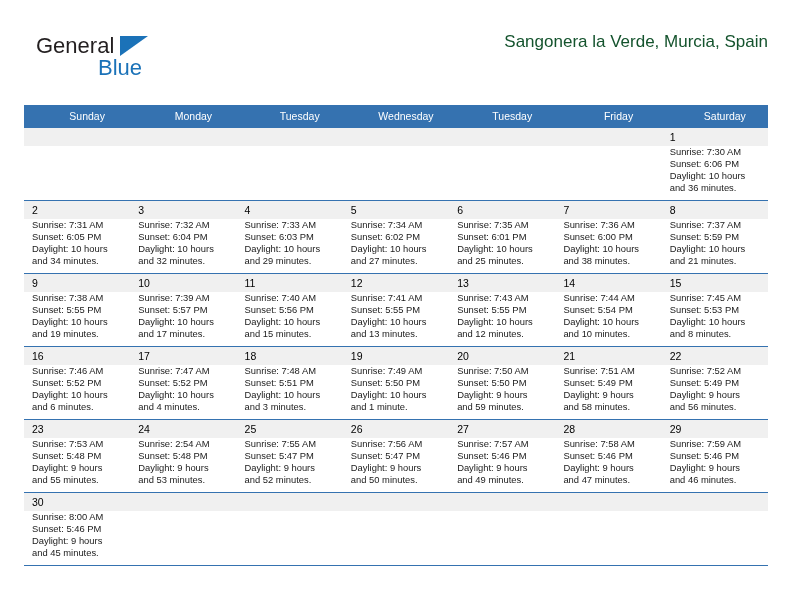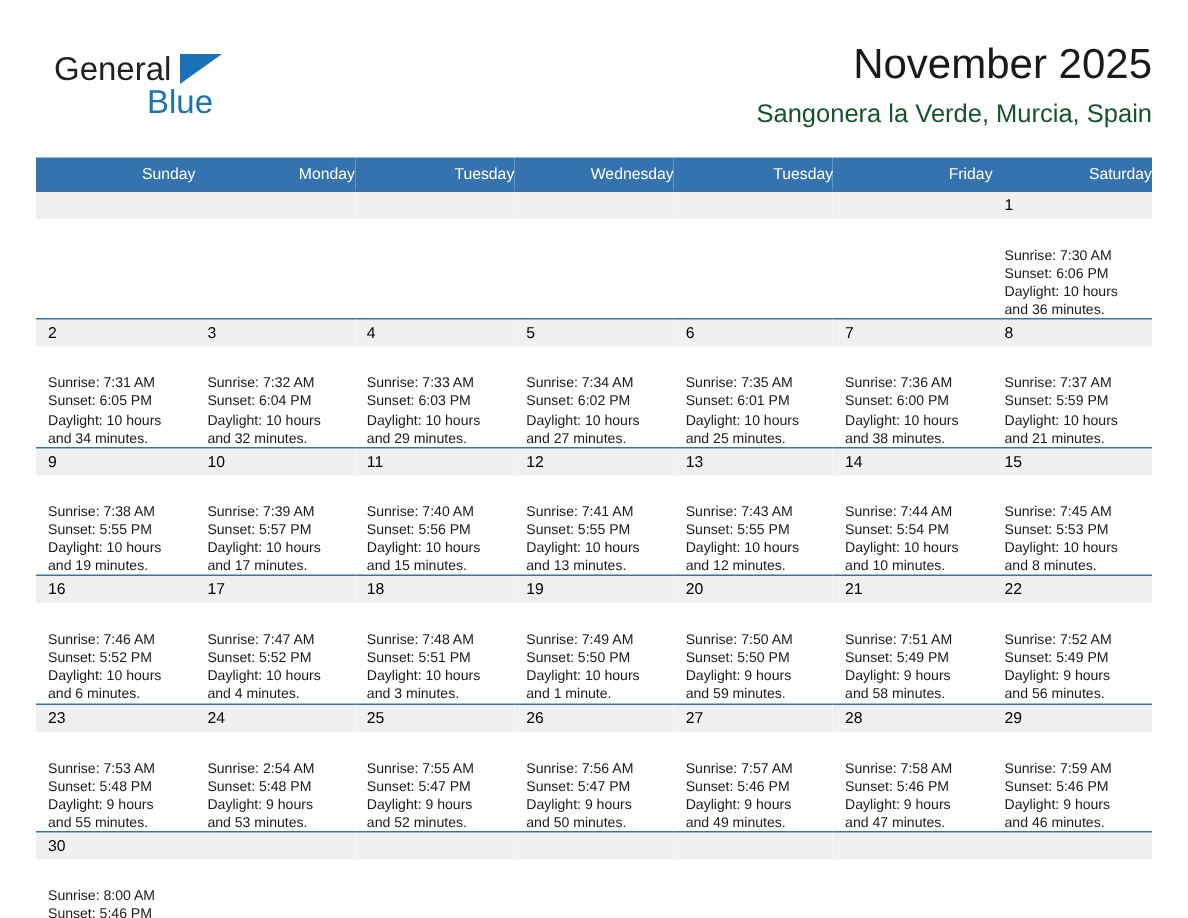--- a/index.html
+++ b/index.html
@@ -95,21 +95,21 @@
     top: 105px;
     width: 744px;
     border-collapse: collapse;
     table-layout: fixed;
   }
   .calendar th {
     background: #3572b0;
     color: #ffffff;
     font-size: 10.5px;
     font-weight: normal;
-    text-align: right;
+    text-align: center;
     padding: 5px 0 5px 20px;
     height: 11px;
     border: none;
   }
   .calendar td {
     vertical-align: top;
     padding: 0;
     border-top: 1px solid #3572b0;
     border-bottom: 1px solid #3572b0;
     height: 72px;
@@ -123,21 +123,21 @@
     font-size: 10.5px;
     line-height: 14px;
     padding: 2px 0 2px 8px;
     color: #000000;
     height: 14px;
   }
   .daynum.empty {
     color: transparent;
   }
   .details {
-    padding: 18px 6px 0 8px;
+    padding: 0 6px 0 8px;
     font-size: 9.4px;
     line-height: 12.1px;
     color: #1a1a1a;
   }
   .details div {
     white-space: nowrap;
   }
 </style>
 </head>
 <body>
@@ -146,21 +146,20 @@
 
   <div class="top">
 
     <div class="logo">
       <span class="logo-general">General</span>
       <span class="logo-tri"></span>
       <span class="logo-blue">Blue</span>
     </div>
 
     <div class="titles">
-      <h1 class="cal-title">November 2025</h1>
       <p class="cal-subtitle">Sangonera la Verde, Murcia, Spain</p>
     </div>
 
   </div>
 
   <table class="calendar">
     <thead>
       <tr>
         <th>Sunday</th>
         <th>Monday</th>

